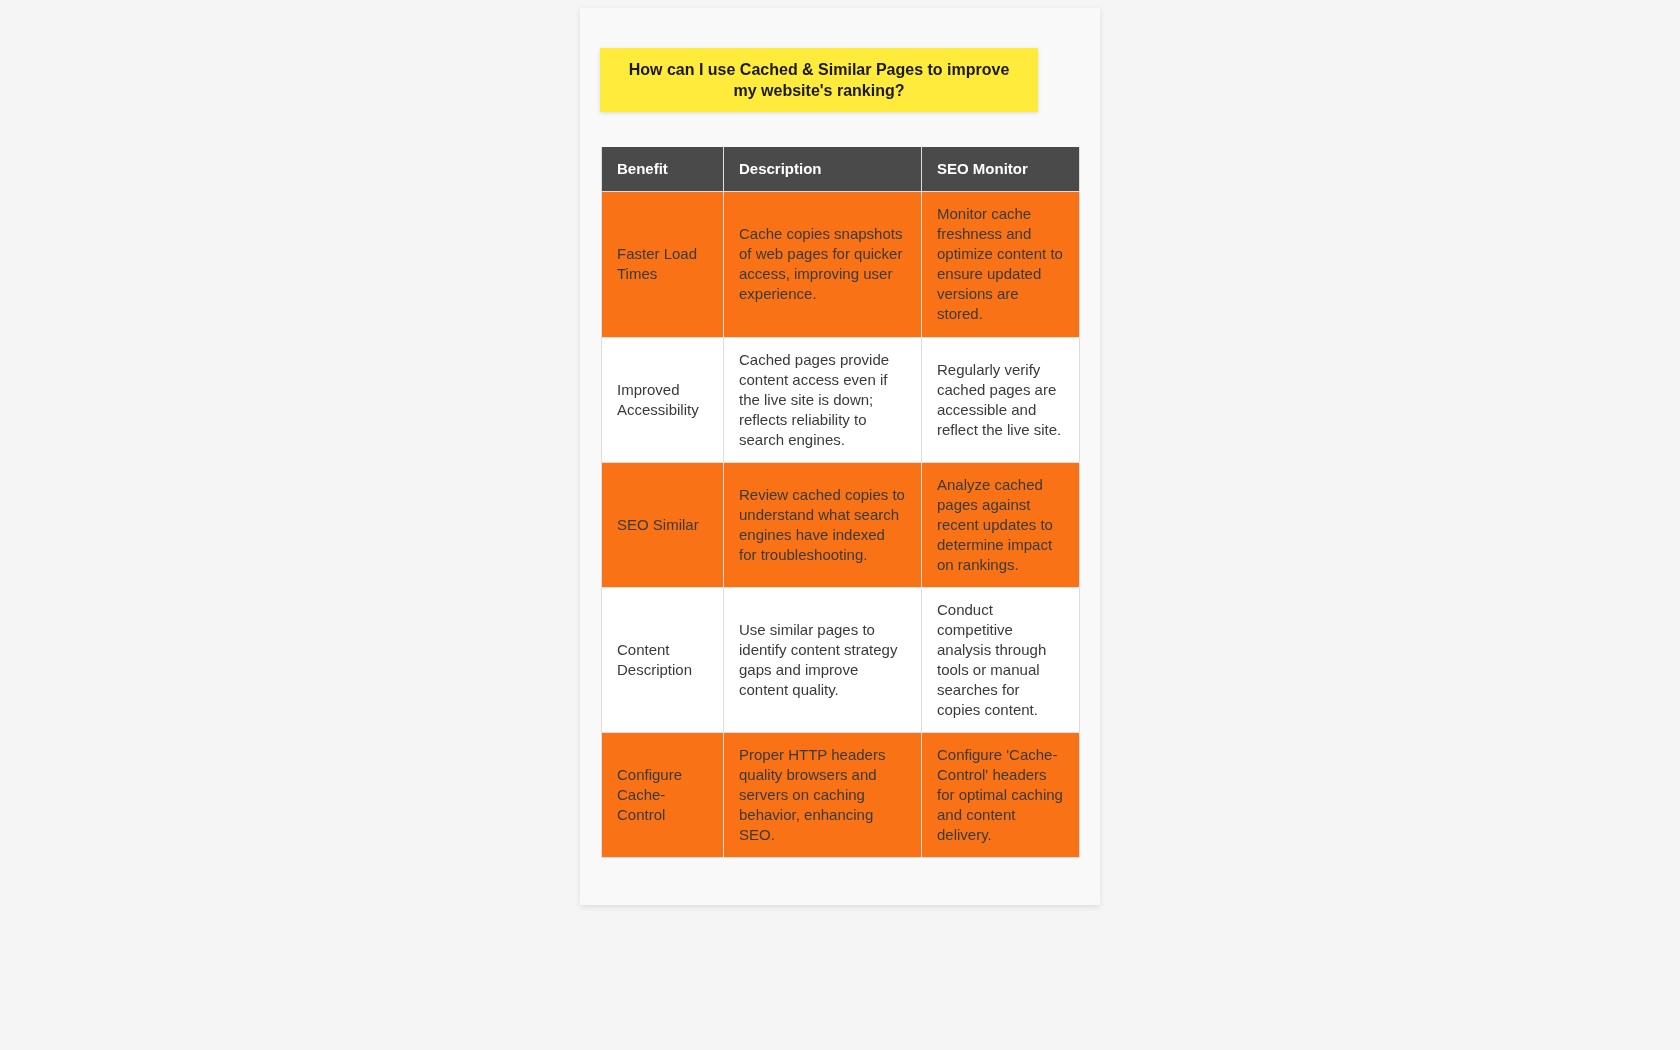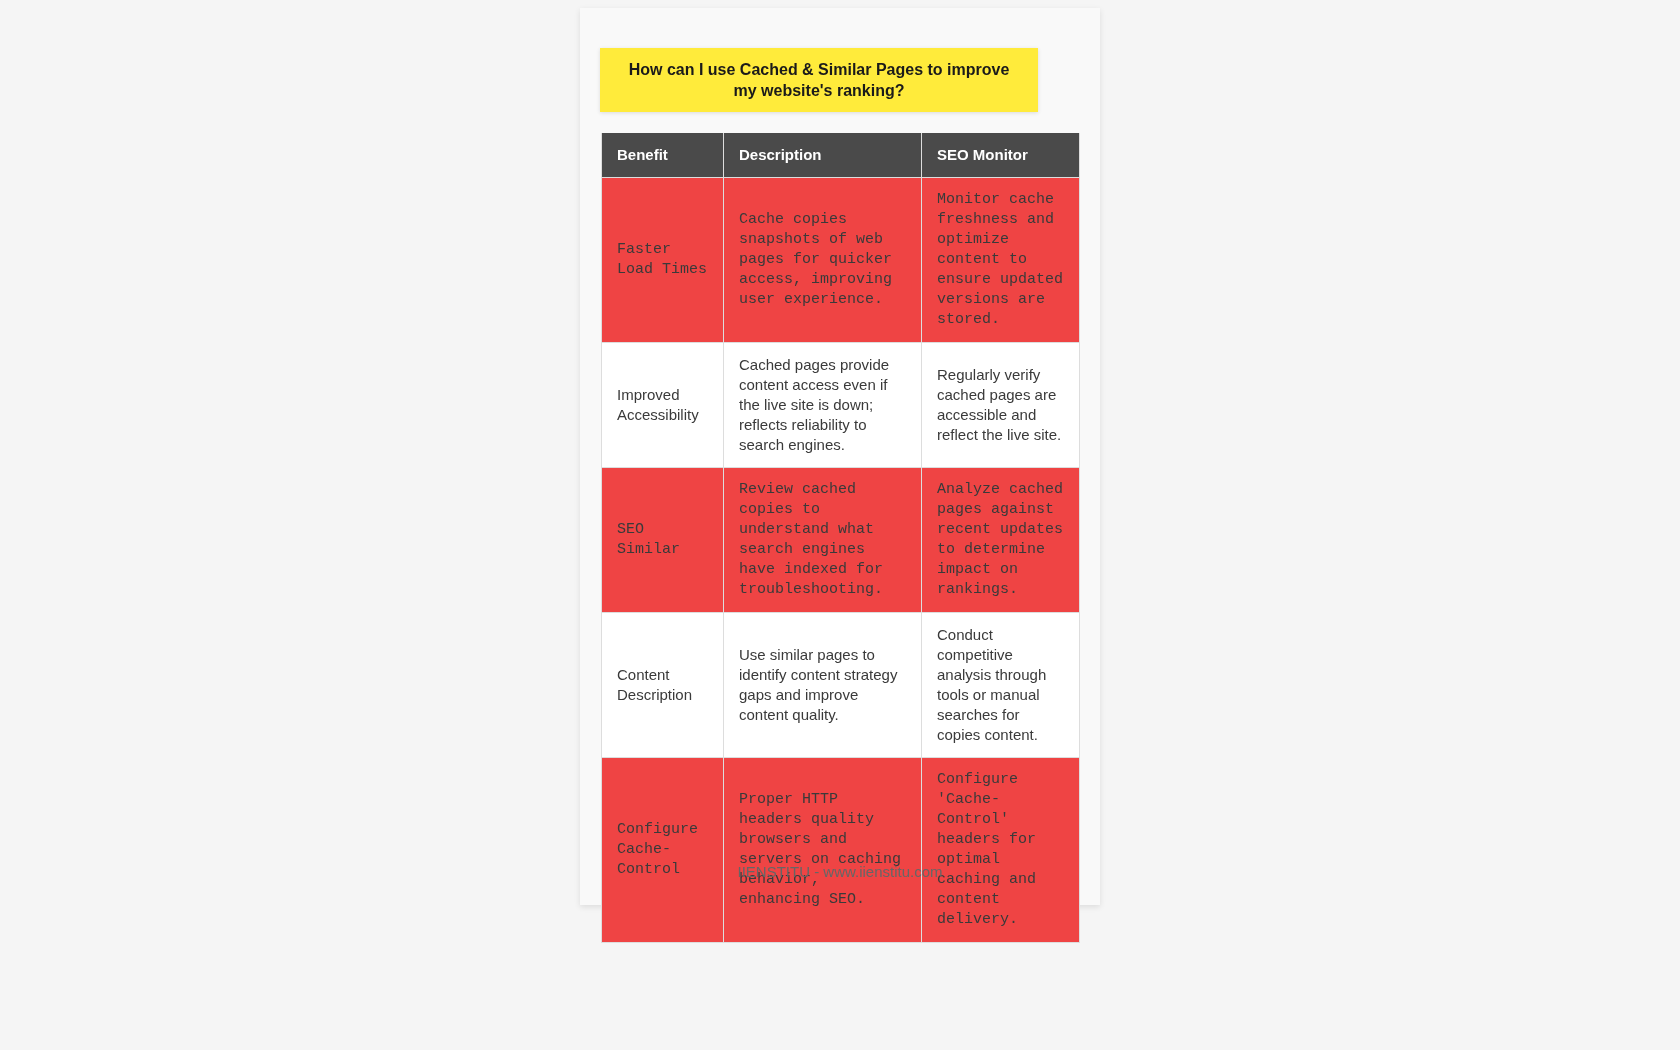--- a/index.html
+++ b/index.html
@@ -28,21 +28,21 @@
       margin-top: 20px;
     }
     .title-box h1 {
       font-size: 16px;
       font-weight: bold;
       line-height: 21px;
       color: #1a1a1a;
     }
     table {
       position: absolute;
-      left: 21px; top: 125px;
+      left: 21px; top: 139px;
       width: 478px;
       border-collapse: collapse;
       table-layout: fixed;
       border-radius: 10px;
     }
     th {
       background: #4a4a4a;
       color: #ffffff;
       font-size: 15px;
       font-weight: bold;
@@ -53,21 +53,21 @@
       border-top: none;
     }
     td {
       font-size: 15px;
       color: #3a3a3a;
       line-height: 20px;
       padding: 12px 15px;
       vertical-align: middle;
       border: 1px solid #dddddd;
     }
-    tr.odd td { background: #ef4444; font-family: Liberation Mono, monospace; }
+    tr.odd td { background: #f97316; }
     tr.even td { background: #ffffff; }
     col.c1 { width: 122px; }
     col.c2 { width: 198px; }
     col.c3 { width: 158px; }
     .footer {
       position: absolute;
       left: 0; top: 855px;
       width: 520px;
       text-align: center;
       font-size: 15px;
@@ -117,14 +117,13 @@
         <td>Conduct competitive analysis through tools or manual searches for copies content.</td>
       </tr>
       <tr class="odd" style="height:125px">
         <td>Configure Cache-Control</td>
         <td>Proper HTTP headers quality browsers and servers on caching behavior, enhancing SEO.</td>
         <td>Configure 'Cache-Control' headers for optimal caching and content delivery.</td>
       </tr>
     </tbody>
   </table>
 
-  <div class="footer">IIENSTITU - www.iienstitu.com</div>
 </div>
 
 </body></html>

